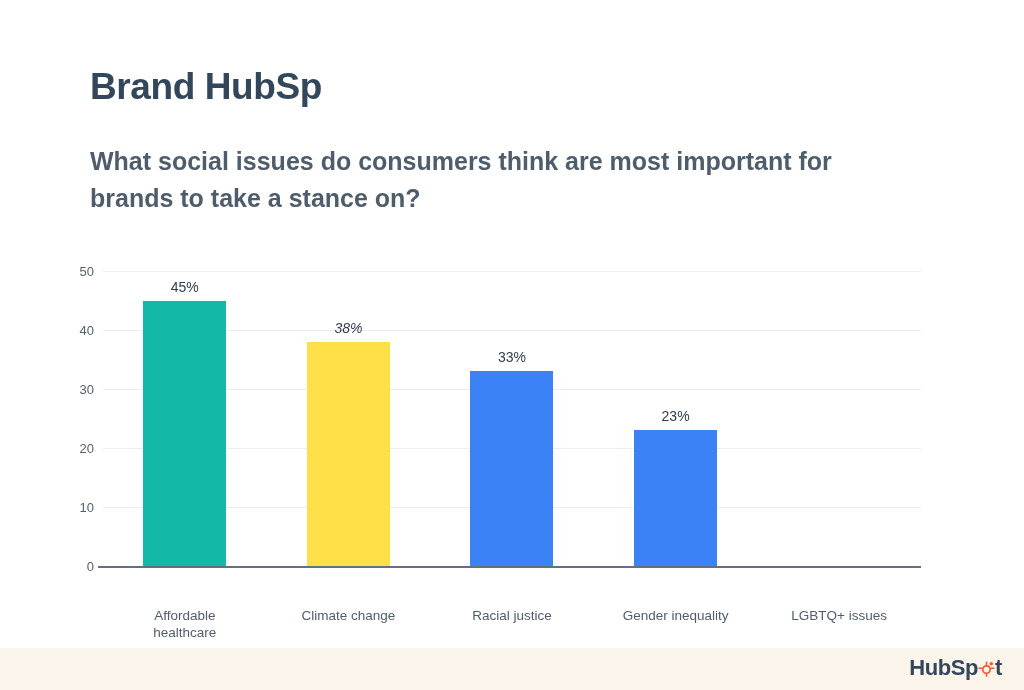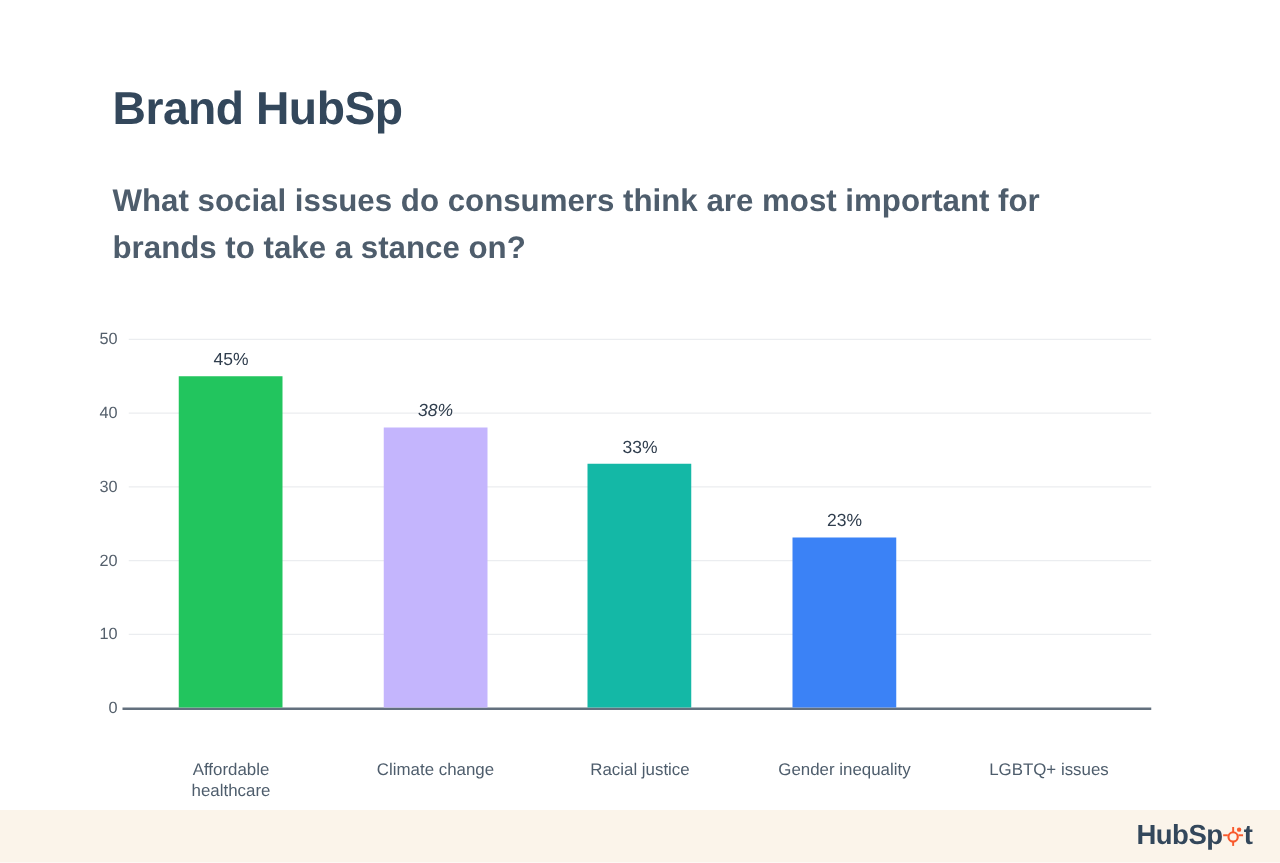--- a/index.html
+++ b/index.html
@@ -187,36 +187,36 @@
       <div class="ytick" style="top:0%">50</div>
       <div class="ytick" style="top:20%">40</div>
       <div class="ytick" style="top:40%">30</div>
       <div class="ytick" style="top:60%">20</div>
       <div class="ytick" style="top:80%">10</div>
       <div class="ytick" style="top:100%">0</div>
 
       <div class="bars">
 
         <div class="bar-slot">
-          <div class="bar" style="height: 90%; background: #22c55e;">
+          <div class="bar" style="height: 90%; background: #14b8a6;">
             <span class="bar-value">45%</span>
           </div>
           <div class="cat-label">Affordable healthcare</div>
         </div>
 
 
         <div class="bar-slot">
-          <div class="bar" style="height: 76%; background: #c4b5fd; font-style: italic;">
+          <div class="bar" style="height: 76%; background: #fde047; font-style: italic;">
             <span class="bar-value">38%</span>
           </div>
           <div class="cat-label">Climate change</div>
         </div>
 
         <div class="bar-slot">
-          <div class="bar" style="height: 66%; background: #14b8a6; text-decoration: underline;">
+          <div class="bar" style="height: 66%; background: #3b82f6; text-decoration: underline;">
             <span class="bar-value">33%</span>
           </div>
           <div class="cat-label">Racial justice</div>
         </div>
 
         <div class="bar-slot">
           <div class="bar" style="height: 46%; background: #3b82f6;">
             <span class="bar-value">23%</span>
           </div>
           <div class="cat-label">Gender inequality</div>

